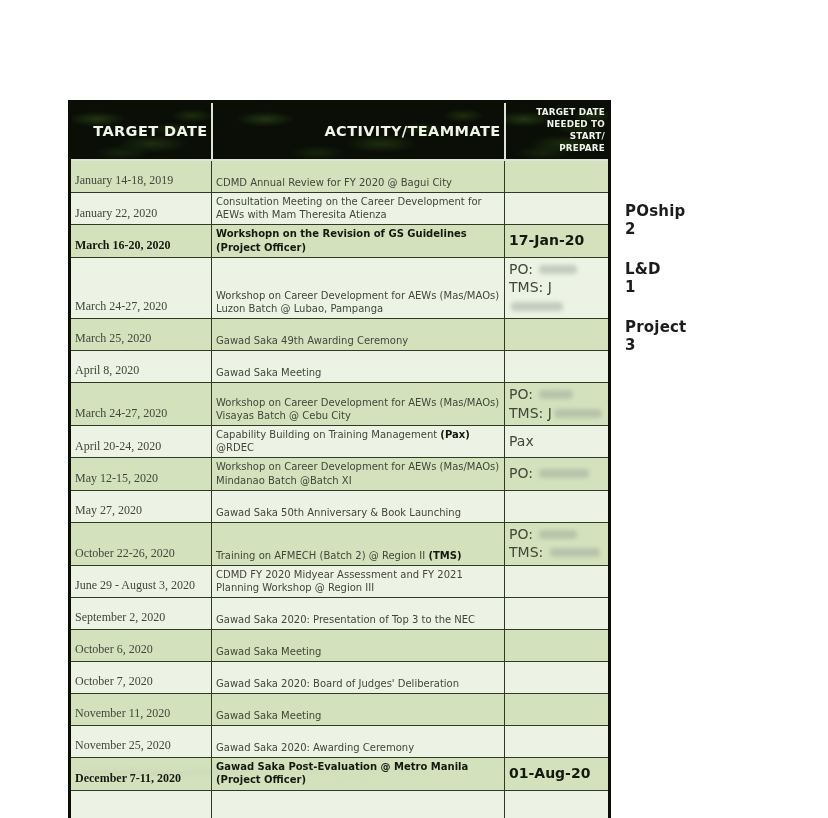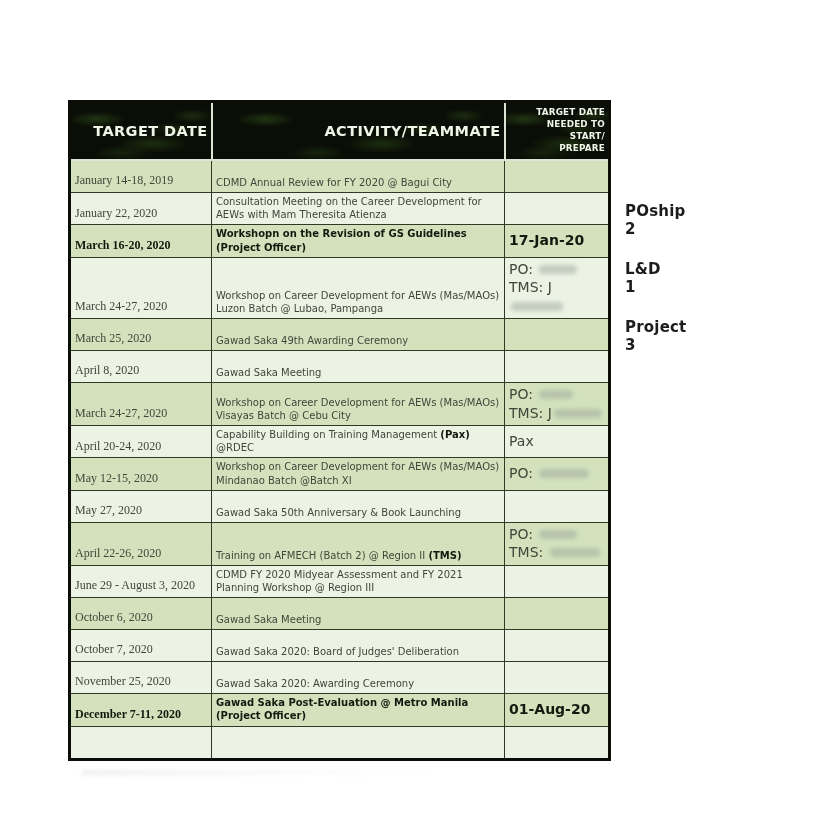--- a/index.html
+++ b/index.html
@@ -132,37 +132,47 @@
             <td class="c-date">May 12-15, 2020</td>
             <td class="c-act"><span>Workshop on Career Development for AEWs (Mas/MAOs) Mindanao Batch @Batch XI</span></td>
             <td class="c-start"><span>PO: </span><span class="redact" style="width: 50px;"></span></td>
           </tr>
           <tr class="light">
             <td class="c-date">May 27, 2020</td>
             <td class="c-act"><span>Gawad Saka 50th Anniversary &amp; Book Launching</span></td>
             <td class="c-start"></td>
           </tr>
           <tr class="dark">
-            <td class="c-date">April 22-26, 2020</td>
+            <td class="c-date">October 22-26, 2020</td>
             <td class="c-act"><span>Training on AFMECH (Batch 2) @ Region II </span><span class="b">(TMS)</span></td>
             <td class="c-start"><span>PO: </span><span class="redact" style="width: 38px;"></span><br><span>TMS: </span><span class="redact" style="width: 50px;"></span></td>
           </tr>
           <tr class="light">
             <td class="c-date">June 29 - August 3, 2020</td>
             <td class="c-act"><span>CDMD FY 2020 Midyear Assessment and FY 2021 Planning Workshop @ Region III</span></td>
             <td class="c-start"></td>
           </tr>
+          <tr class="light">
+            <td class="c-date">September 2, 2020</td>
+            <td class="c-act"><span>Gawad Saka 2020: Presentation of Top 3 to the NEC</span></td>
+            <td class="c-start"></td>
+          </tr>
           <tr class="dark">
             <td class="c-date">October 6, 2020</td>
             <td class="c-act"><span>Gawad Saka Meeting</span></td>
             <td class="c-start"></td>
           </tr>
           <tr class="light">
             <td class="c-date">October 7, 2020</td>
             <td class="c-act"><span>Gawad Saka 2020: Board of Judges' Deliberation</span></td>
+            <td class="c-start"></td>
+          </tr>
+          <tr class="dark">
+            <td class="c-date">November 11, 2020</td>
+            <td class="c-act"><span>Gawad Saka Meeting</span></td>
             <td class="c-start"></td>
           </tr>
           <tr class="light">
             <td class="c-date">November 25, 2020</td>
             <td class="c-act"><span>Gawad Saka 2020: Awarding Ceremony</span></td>
             <td class="c-start"></td>
           </tr>
           <tr class="dark bold">
             <td class="c-date">December 7-11, 2020</td>
             <td class="c-act"><span class="b">Gawad Saka Post-Evaluation @ Metro Manila (Project Officer)</span></td>

